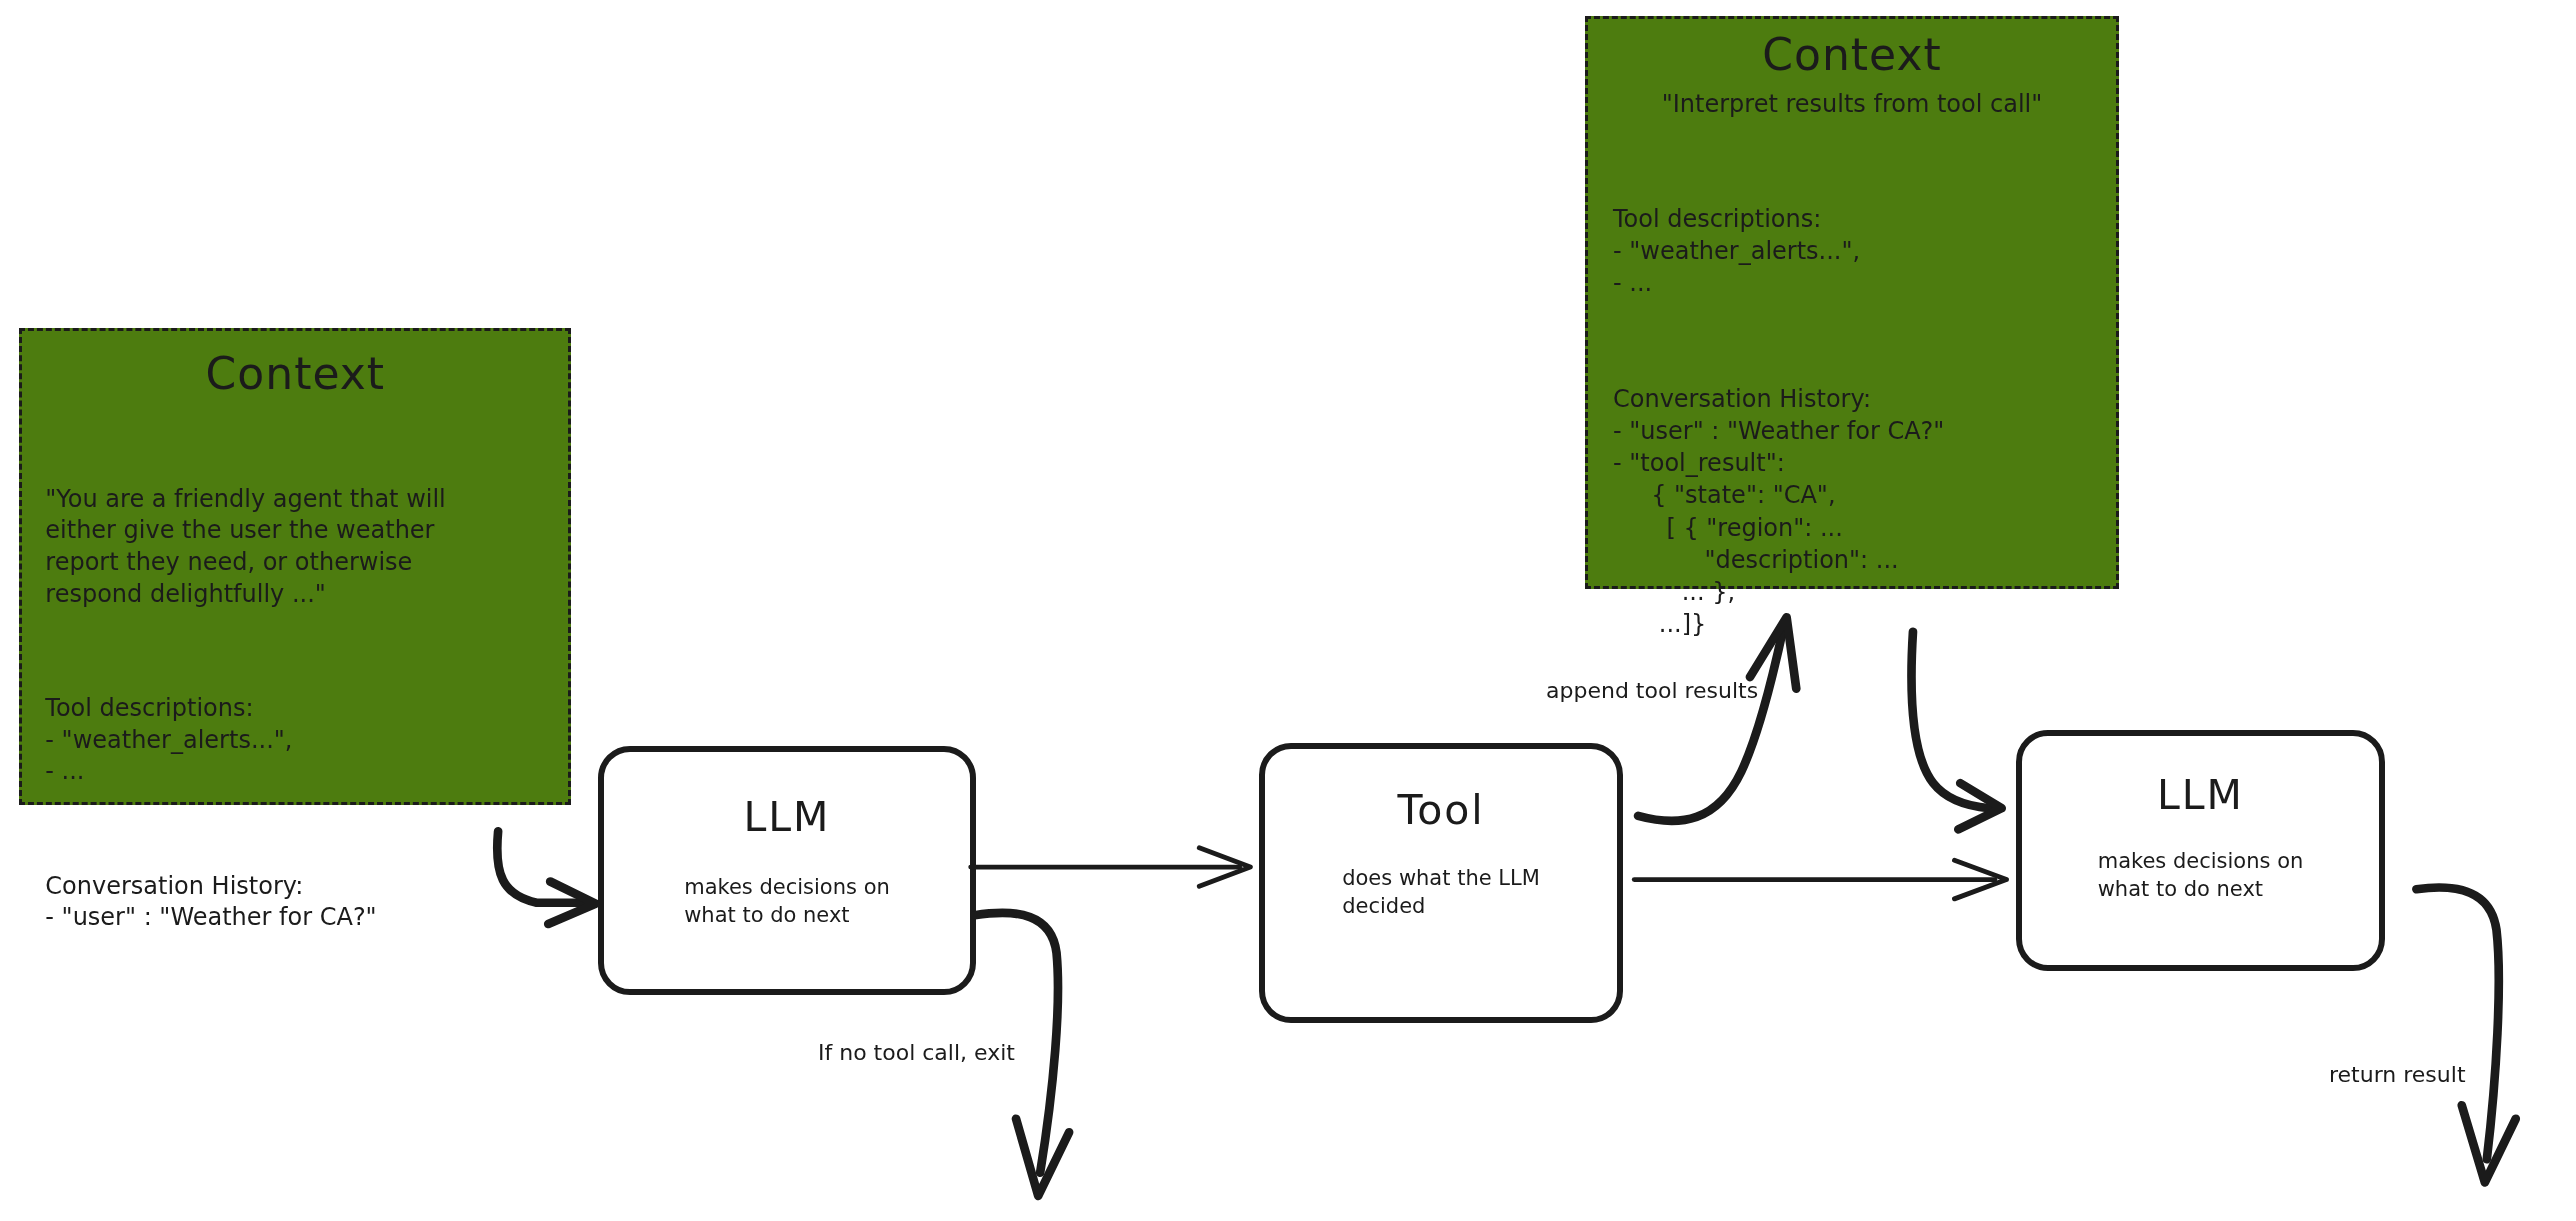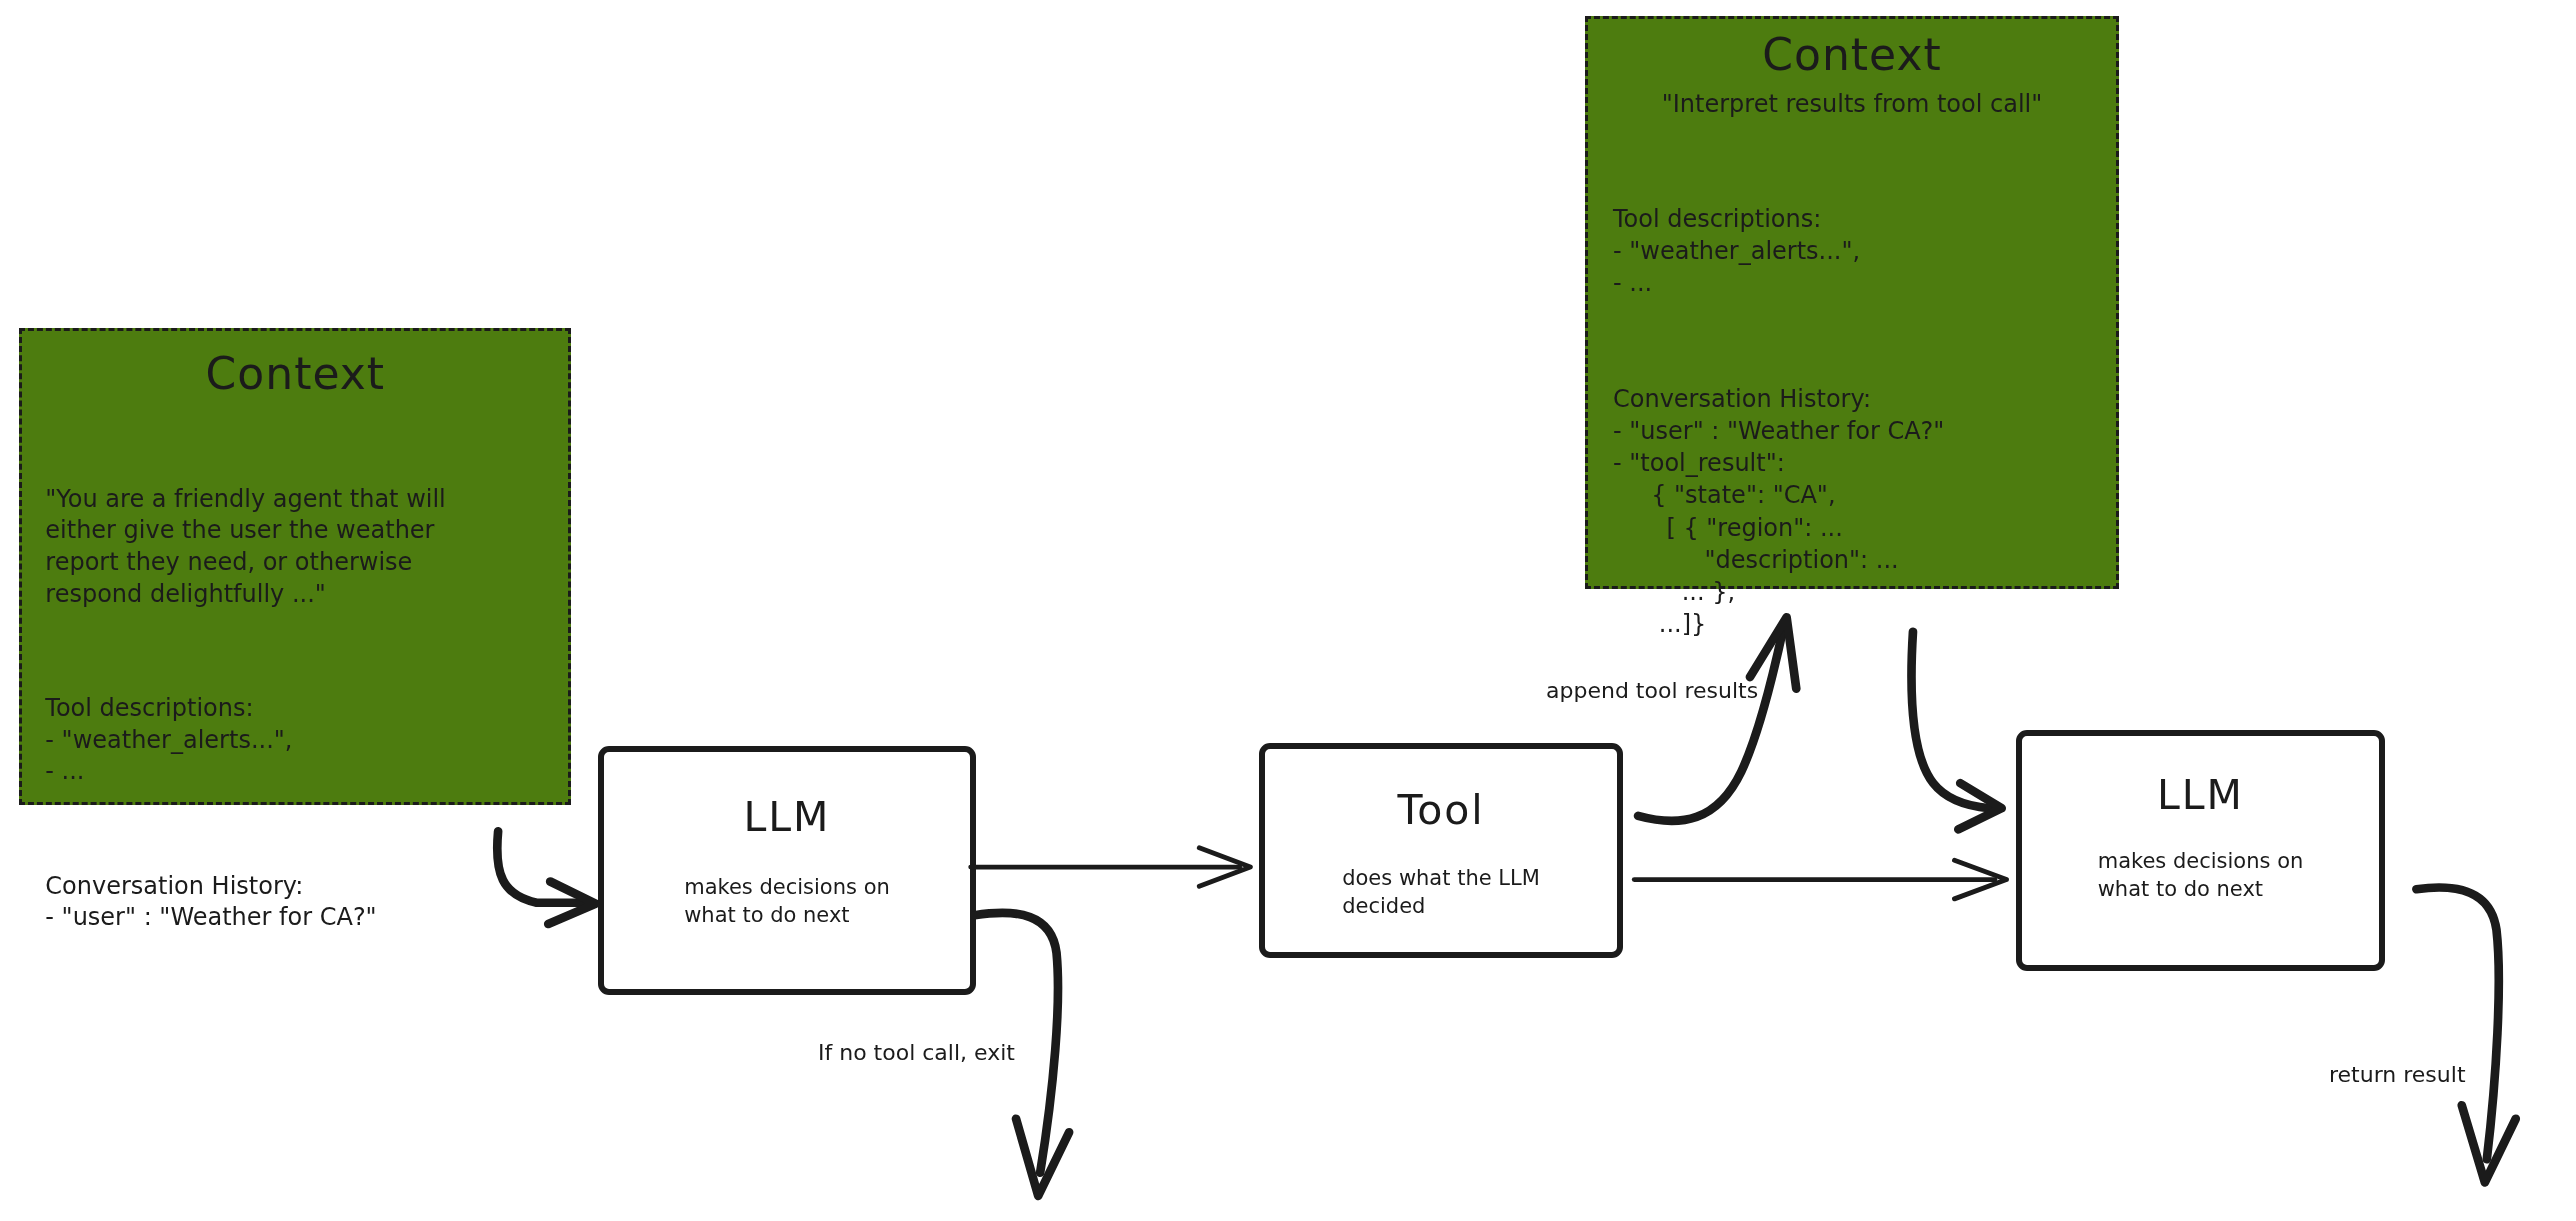--- a/index.html
+++ b/index.html
@@ -52,21 +52,21 @@
   #ctx-right .ctx-title { font-size: 44px; margin-top: 9.6px; }
   #ctx-right .ctx-quote {
     font-size: 24px; text-align: center; margin: 9.6px 0 0 0;
   }
   #ctx-right .ctx-body  { font-size: 24px; line-height: 1.34; padding: 21px 9.6px 0 25px; }
 
   
   .node {
     position: absolute;
     border: 6.8px solid #1b1b1b;
-    border-radius: 11px;
+    border-radius: 32px;
     background: #ffffff;
     box-sizing: border-box;
     display: flex;
     flex-direction: column;
     align-items: center;
   }
   .node-title {
     font-size: 41px;
     letter-spacing: 1.9px;
     font-family: "DejaVu Sans", sans-serif;
@@ -74,21 +74,21 @@
   .node-sub {
     font-size: 21px;
     line-height: 1.32;
     text-align: left;
     font-family: "DejaVu Sans", sans-serif;
     white-space: pre-line;
   }
   #node-llm1 { left: 598px; top: 746px; width: 378px; height: 249px; }
   #node-llm1 .node-title { margin-top: 41px; }
   #node-llm1 .node-sub   { margin-top: 33px; }
-  #node-tool { left: 1259px; top: 743px; width: 364px; height: 215px; }
+  #node-tool { left: 1259px; top: 743px; width: 364px; height: 280px; }
   #node-tool .node-title { margin-top: 37px; }
   #node-tool .node-sub   { margin-top: 31px; }
   #node-llm2 { left: 2016px; top: 730px; width: 369px; height: 241px; }
   #node-llm2 .node-title { margin-top: 35px; }
   #node-llm2 .node-sub   { margin-top: 29px; }
 
   
   .edge-label {
     position: absolute;
     font-family: "DejaVu Sans", sans-serif;

